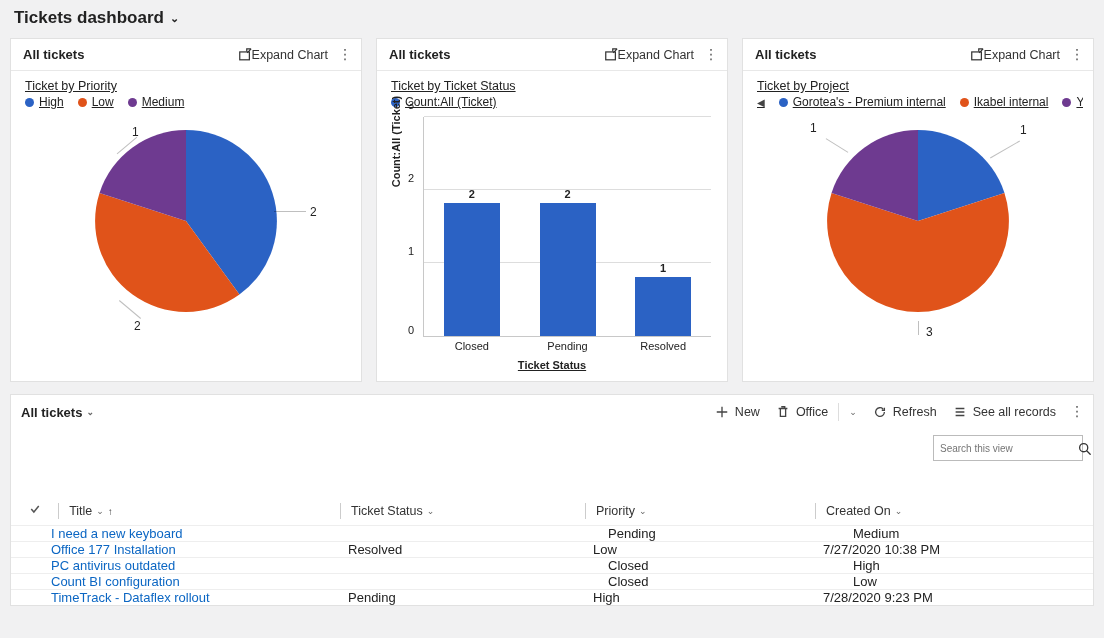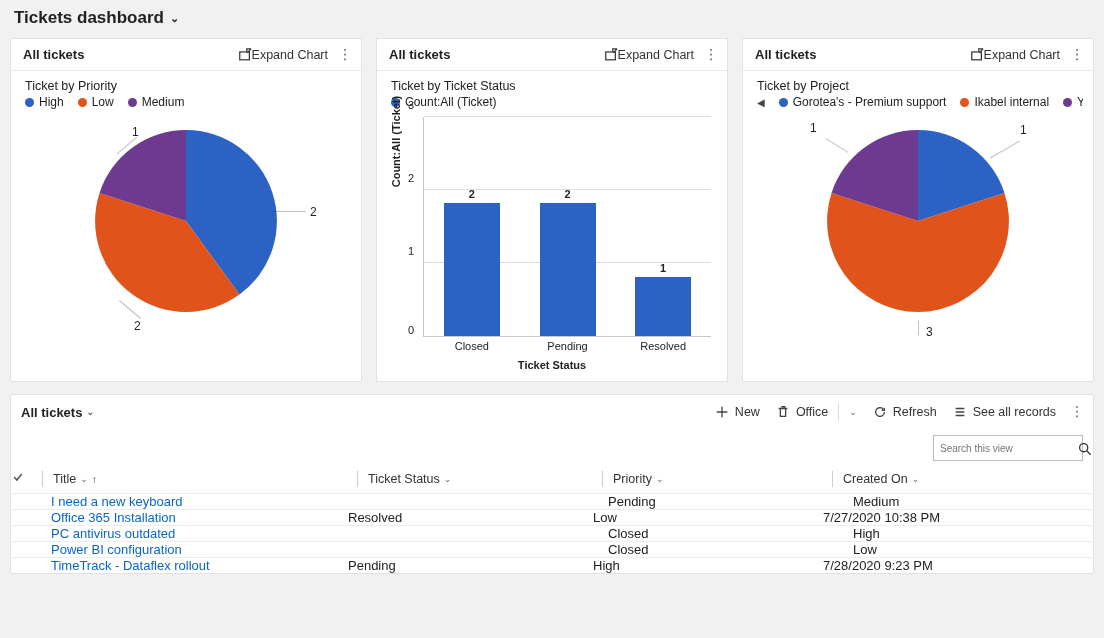--- a/index.html
+++ b/index.html
@@ -7,21 +7,21 @@
   .header { padding: 8px 14px 10px; font-size: 17px; font-weight: 600; display:flex; align-items:center; gap:6px;}
   .header .chev { font-size: 11px; }
   .cards { display: flex; gap: 14px; padding: 0 10px 12px; }
   .card { background: #fff; border: 1px solid #e1e1e1; flex: 1; display:flex; flex-direction:column; min-width:0;}
   .card-head { display:flex; align-items:center; padding: 8px 10px 8px 12px; border-bottom:1px solid #e8e8e8;}
   .card-title { font-weight:600; font-size:13px; flex:1; }
   .expand { display:flex; align-items:center; gap:0; font-size:12.5px; color:#333; }
   .expand svg { width:14px; height:14px; }
   .more { margin-left:10px; font-size:14px; color:#555; line-height:0.4; letter-spacing:-1px;}
   .more::before { content:"\22EE"; }
-  .chart-body { padding: 6px 10px 10px; }
+  .chart-body { padding: 6px 10px 10px; text-decoration: underline; }
   .subtitle { font-size: 12.5px; margin: 2px 0 2px 4px;}
   .legend { display:flex; align-items:center; gap:14px; font-size:12px; margin: 2px 0 6px 4px; overflow:hidden; white-space:nowrap;}
   .leg-item { display:flex; align-items:center; gap:5px; }
   .dot { width:9px; height:9px; border-radius:50%; display:inline-block; }
   .leg-nav { font-size:10px; color:#444; }
 
   
   .pie-wrap { display:flex; justify-content:center; padding: 6px 0; }
   .pie { position:relative; width:200px; height:200px; }
   .pie-label { position:absolute; font-size:12px; color:#222;}
@@ -44,21 +44,21 @@
   .grid-card { margin: 0 10px 10px; background:#fff; border:1px solid #e1e1e1; }
   .grid-toolbar { display:flex; align-items:center; padding:6px 10px;}
   .grid-toolbar .title { font-weight:600; font-size:13px; flex:1; display:flex; align-items:center; gap:4px;}
   .tool { display:flex; align-items:center; gap:6px; font-size:12.5px; color:#333; padding:4px 8px;}
   .sep { width:1px; height:18px; background:#ddd; margin:0 2px;}
   .tool svg { width:14px; height:14px; stroke:#444; fill:none; stroke-width:1.5;}
   .searchbar { display:flex; justify-content:flex-end; padding: 6px 10px 6px; }
   .searchbox { display:flex; align-items:center; border:1px solid #bbb; width:150px; height:26px; }
   .searchbox input { border:none; outline:none; flex:1; font-size:10px; padding:0 6px; }
   .searchbox .sicon { width:24px; display:flex; align-items:center; justify-content:center; color:#333;}
-  .thead { display:flex; padding: 4px 1px 6px; font-size:12.5px; color:#333;}
+  .thead { display:flex; padding: 4px 18px 6px; font-size:12.5px; color:#333;margin-top:32px;}
   .th { display:flex; align-items:center; gap:4px; }
   .th::before { content:""; display:inline-block; width:1px; height:16px; background:#ccc; margin-right:6px;}
   .col-check { width:30px; }
   .col-title { flex: 1 1 290px; }
   .col-status { flex: 0 0 245px; }
   .col-priority { flex: 0 0 230px; }
   .col-created { flex: 0 0 260px; }
   .row { display:flex; padding: 0 10px; border-top:1px solid #eee; font-size:13px; align-items:center;justify-content:flex-end;}
   .cell-link { color:#0b66c3; }
   .sort-up::after{ content:" \2191"; font-size:10px;}
@@ -191,21 +191,21 @@
         <span>Expand Chart</span>
       </div>
       <div class="more"></div>
     </div>
     <div class="chart-body">
       <div class="subtitle">Ticket by Project</div>
       <div class="legend">
         <span class="leg-nav">◀</span>
         <span class="leg-item">
             <span class="dot" style="background:#2b62c4"></span>
-            <span>Gorotea's - Premium support</span>
+            <span>Gorotea's - Premium internal</span>
           </span>
         <span class="leg-item">
             <span class="dot" style="background:#e0531a"></span>
             <span>Ikabel internal</span>
           </span>
         <span class="leg-item">
             <span class="dot" style="background:#6e3a90"></span>
             <span>Yennu Enterprises Supp…</span>
           </span>
 
@@ -306,34 +306,34 @@
 
   <div id="grid-rows">
       <div class="row">
         <div class="col-check"></div>
         <div class="col-title cell-link">I need a new keyboard</div>
         <div class="col-status">Pending</div>
         <div class="col-priority">Medium</div>
       </div>
       <div class="row">
         <div class="col-check"></div>
-        <div class="col-title cell-link">Office 365 Installation</div>
+        <div class="col-title cell-link">Office 177 Installation</div>
         <div class="col-status">Resolved</div>
         <div class="col-priority">Low</div>
         <div class="col-created">7/27/2020 10:38 PM</div>
       </div>
       <div class="row">
         <div class="col-check"></div>
         <div class="col-title cell-link">PC antivirus outdated</div>
         <div class="col-status">Closed</div>
         <div class="col-priority">High</div>
       </div>
       <div class="row">
         <div class="col-check"></div>
-        <div class="col-title cell-link">Power BI configuration</div>
+        <div class="col-title cell-link">Count BI configuration</div>
         <div class="col-status">Closed</div>
         <div class="col-priority">Low</div>
       </div>
       <div class="row">
         <div class="col-check"></div>
         <div class="col-title cell-link">TimeTrack - Dataflex rollout</div>
         <div class="col-status">Pending</div>
         <div class="col-priority">High</div>
         <div class="col-created">7/28/2020 9:23 PM</div>
       </div>

